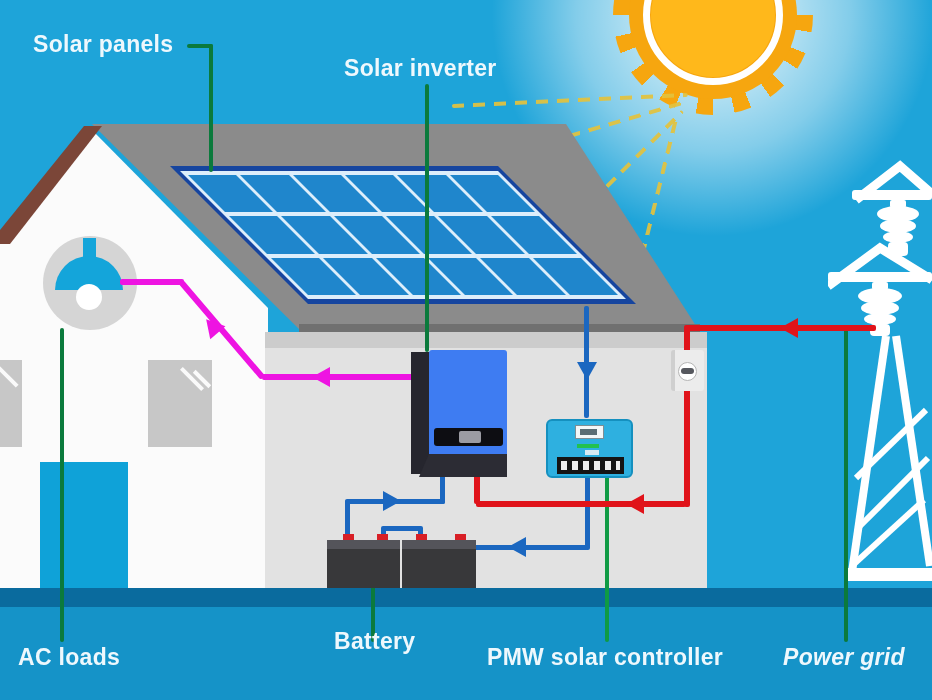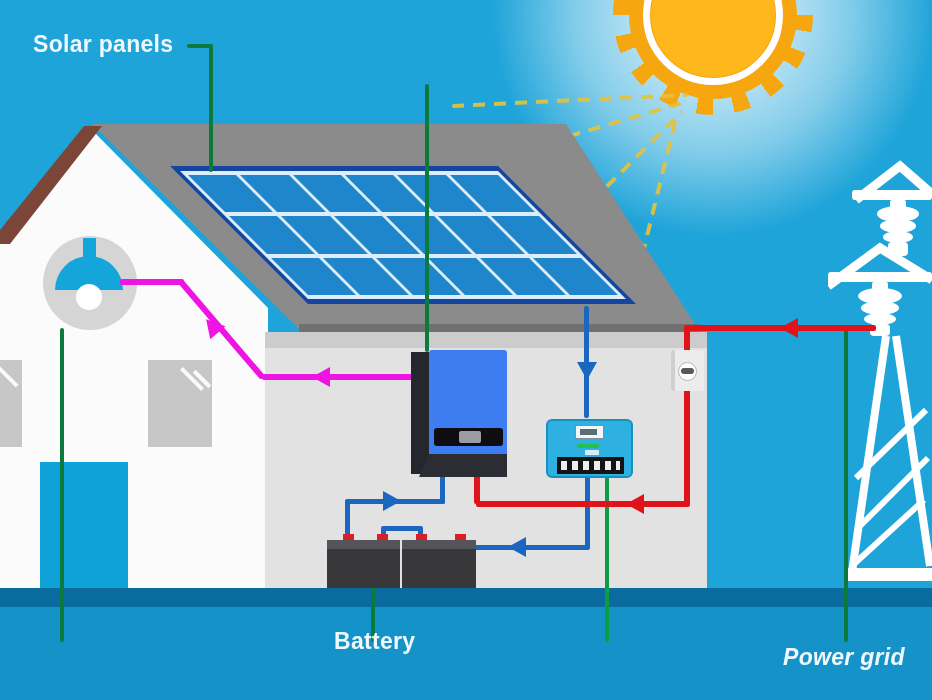--- a/index.html
+++ b/index.html
@@ -180,16 +180,19 @@
   <div class="abs" style="left:681px;top:368px;width:13px;height:6px;background:#56585e;border-radius:3px;"></div>
 
   <div class="abs" style="left:343px;top:534px;width:11px;height:10px;background:var(--terminal-red);"></div>
   <div class="abs" style="left:377px;top:534px;width:11px;height:10px;background:var(--terminal-red);"></div>
   <div class="abs" style="left:416px;top:534px;width:11px;height:10px;background:var(--terminal-red);"></div>
   <div class="abs" style="left:455px;top:534px;width:11px;height:10px;background:var(--terminal-red);"></div>
   <div class="abs" style="left:327px;top:540px;width:73px;height:48px;background:linear-gradient(#54545a 0 9px,var(--battery-dark) 9px);"></div>
   <div class="abs" style="left:402px;top:540px;width:74px;height:48px;background:linear-gradient(#54545a 0 9px,var(--battery-dark) 9px);"></div>
 
   <div class="lbl" style="left:33px;top:31px;">Solar panels</div>
+  <div class="lbl" style="left:344px;top:55px;">Solar inverter</div>
+  <div class="lbl" style="left:18px;top:644px;">AC loads</div>
   <div class="lbl" style="left:334px;top:628px;">Battery</div>
+  <div class="lbl" style="left:487px;top:644px;">PMW solar controller</div>
   <div class="lbl" style="left:783px;top:644px;font-style:italic;">Power grid</div>
 
 </div>
 
 </body></html>

